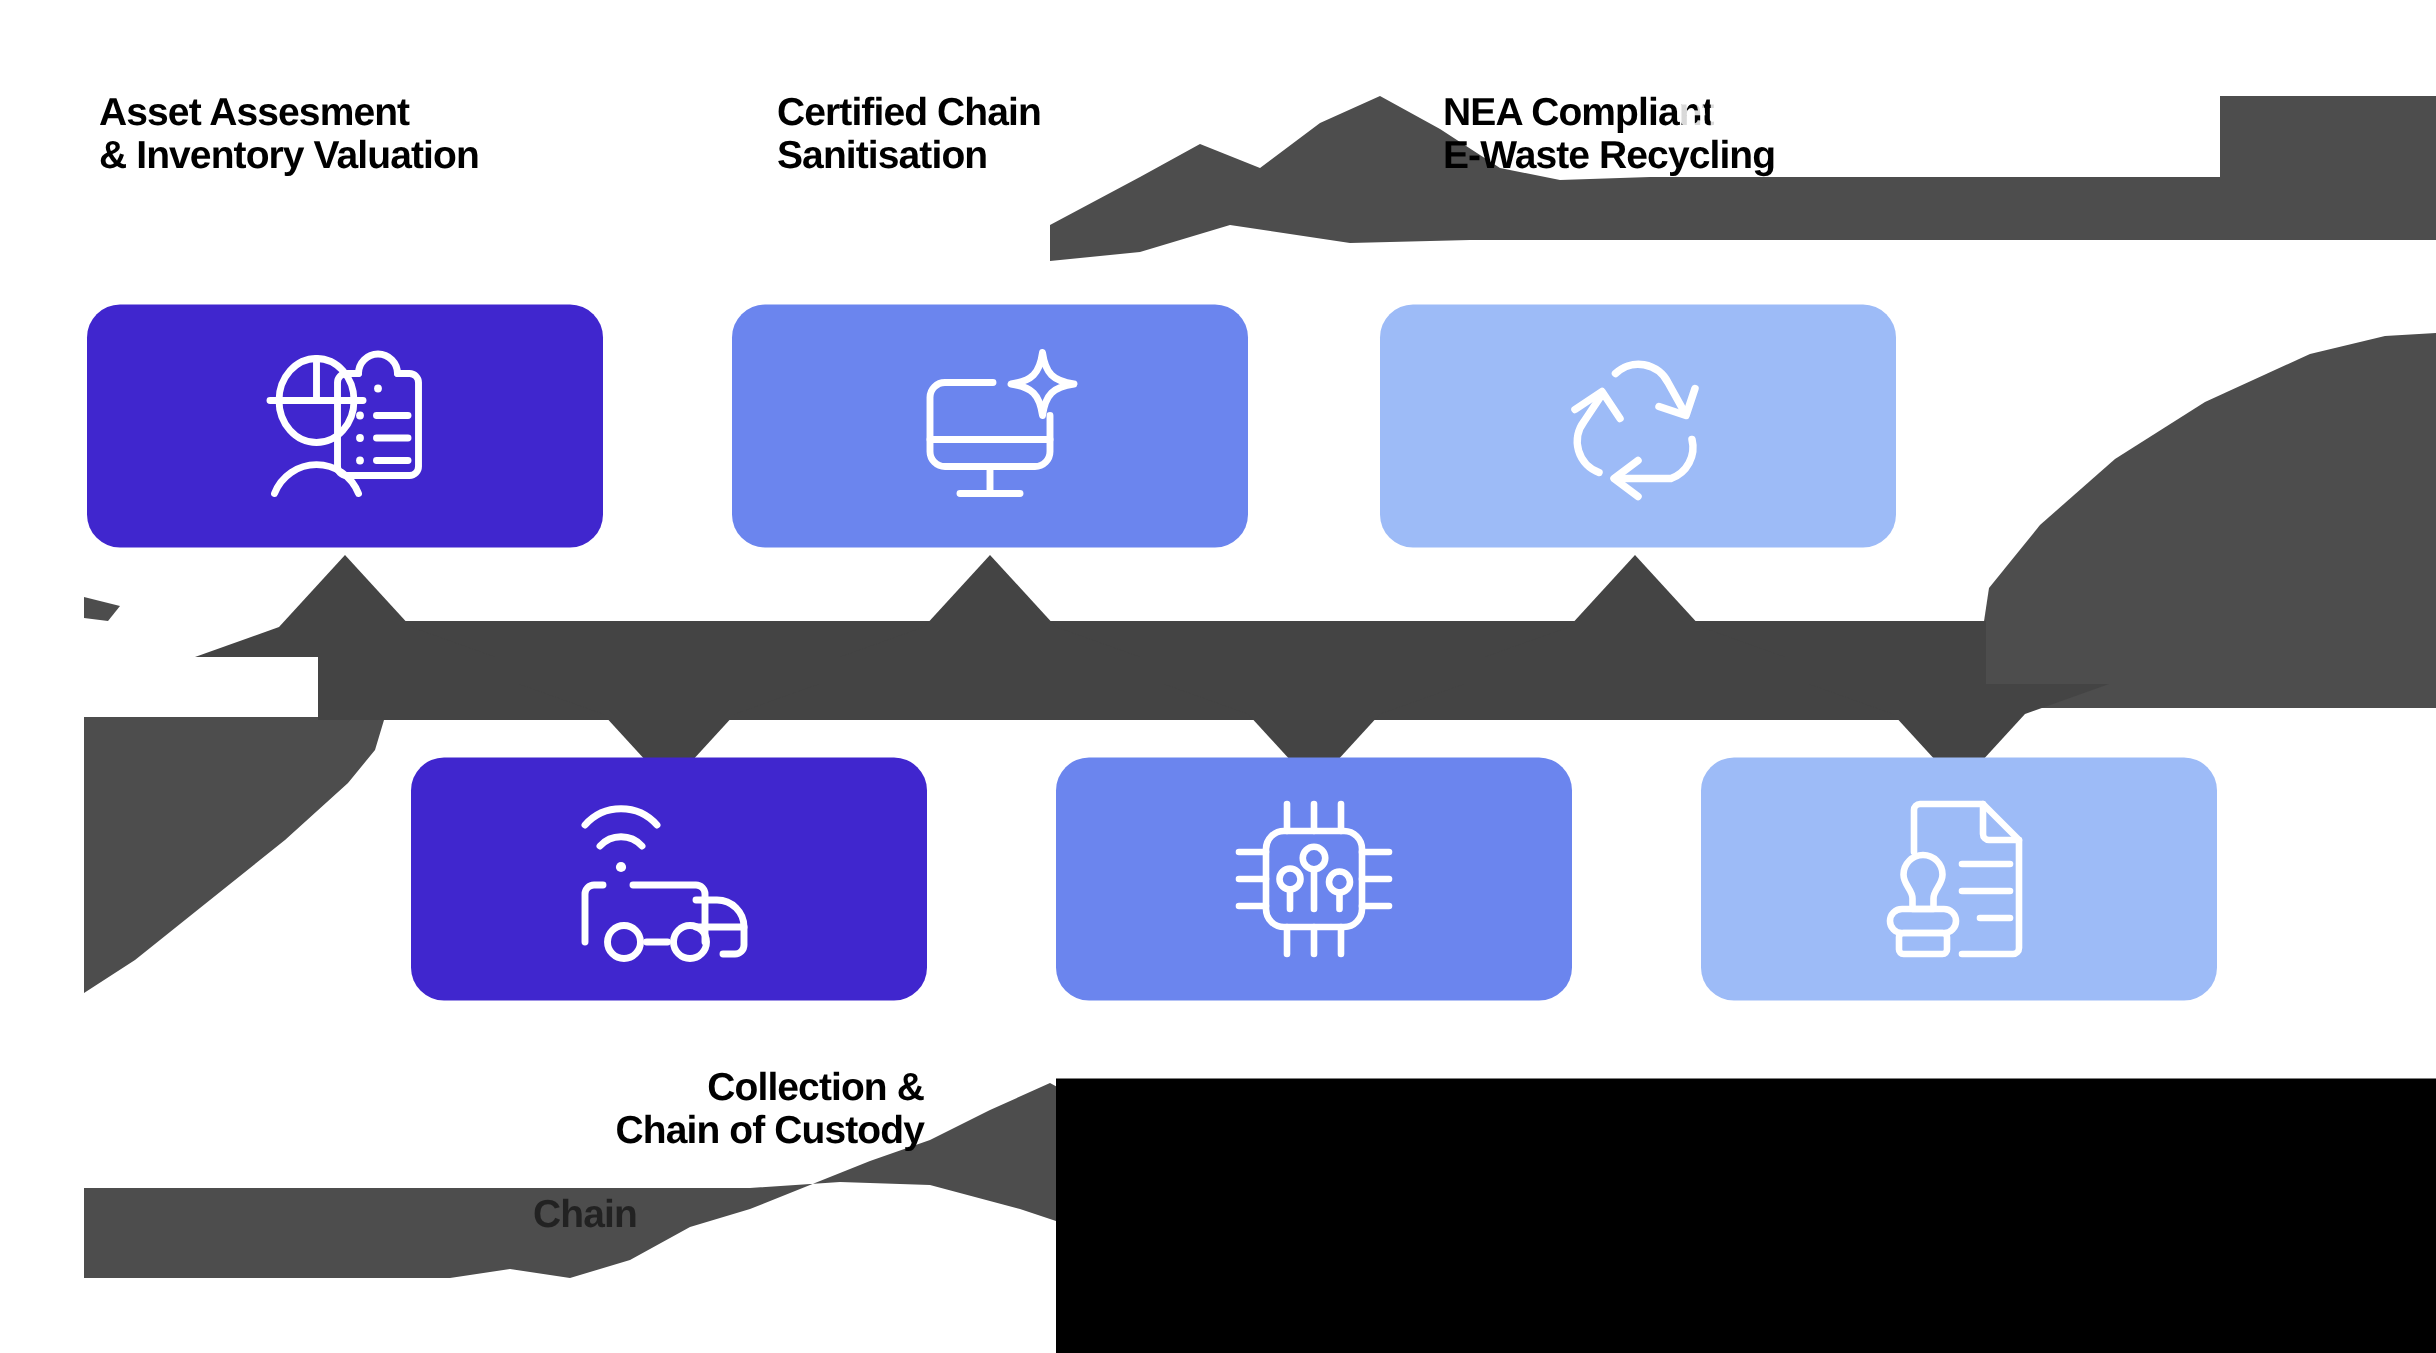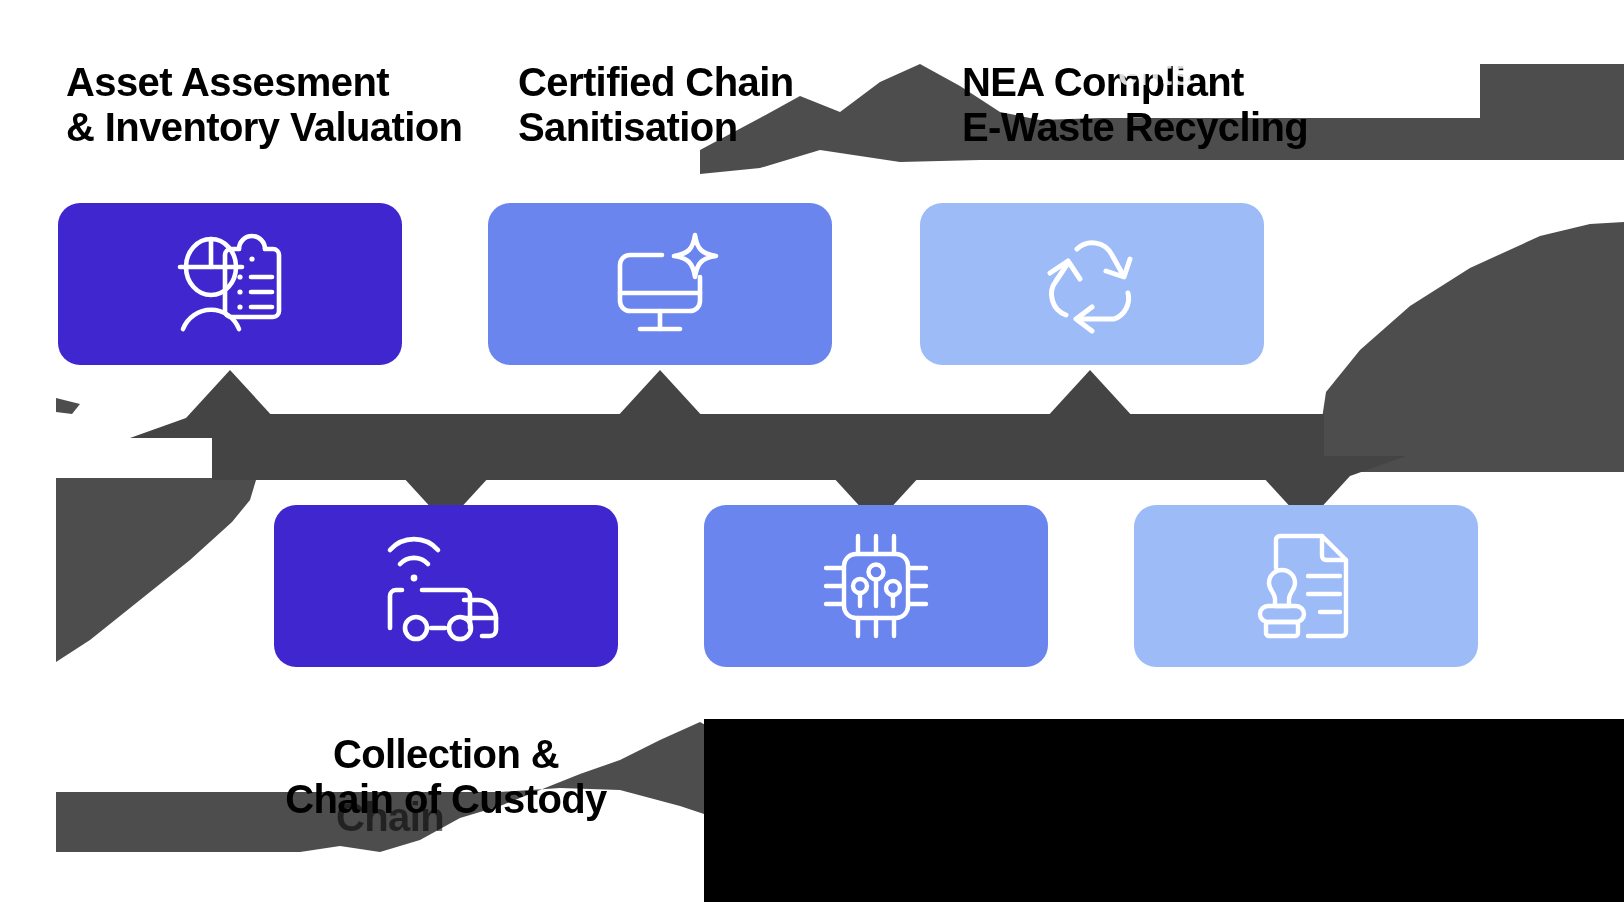--- a/index.html
+++ b/index.html
@@ -44,21 +44,21 @@
     justify-content: center;
     box-sizing: border-box;
   }
   .card svg { display: block; }
 
   
   .label {
     position: absolute;
     color: #000000;
     font-weight: 700;
-    font-size: 40px;
+    font-size: 26px;
     line-height: 1.12;
     letter-spacing: -0.6px;
     white-space: pre-line;
     font-family: "Liberation Sans", sans-serif;
   }
   .label.top    { text-align: left; }
   .label.bottom { text-align: center; }
 
   
   .ghost {
@@ -233,21 +233,21 @@
 
   <div class="label top" style="left:66px; top:60px; width:420px;">Asset Assesment
 &amp; Inventory Valuation</div>
 
   <div class="label top" style="left:518px; top:60px; width:330px;">Certified Chain
 Sanitisation</div>
 
   <div class="label top" style="left:962px; top:60px; width:400px;">NEA Compliant
 E-Waste Recycling</div>
 
-  <div class="label bottom" style="left:276px; top:732px; width:340px;">Collection &amp;
+  <div class="label bottom" style="left:276px; top:710px; width:340px;text-align:right;">Collection &amp;
 Chain of Custody</div>
 
   <div class="ghost" style="left:1118px; top:52px;">ents</div>
 
   <div class="label bottom" style="left:300px; top:795px; width:180px; opacity:.55;">Chain</div>
 
   <div class="black-overlay" style="left:704px; top:719px; width:920px; height:183px;"></div>
 
 </div>
 

